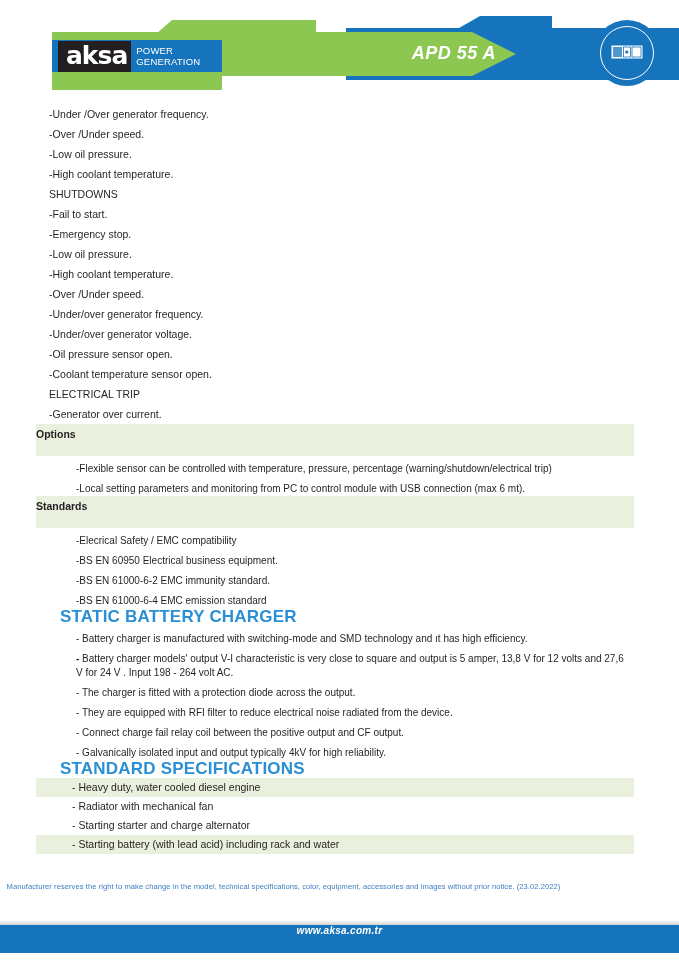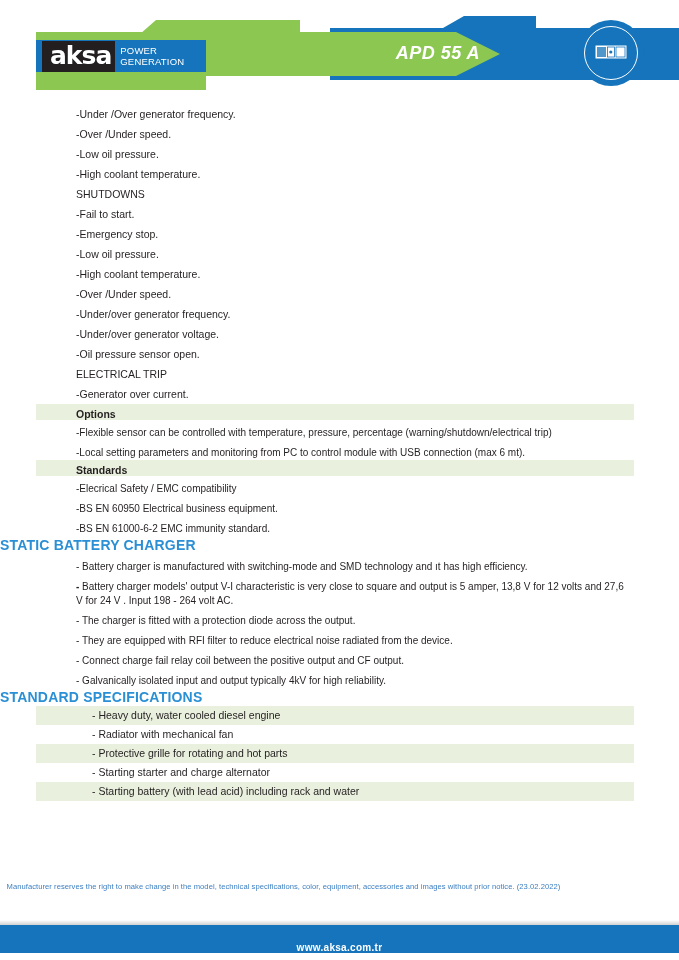--- a/index.html
+++ b/index.html
@@ -14,20 +14,21 @@
     position: relative;
     overflow: hidden;
     color: #231f20;
   }
 
   
   .header {
     position: relative;
     width: 595px;
     height: 104px;
+    margin-left: 16px;
   }
   .hdr-blue-band {
     position: absolute;
     left: 330px;
     top: 28px;
     width: 349px;
     height: 52px;
     background: #1574bb;
   }
   .hdr-blue-notch {
@@ -130,60 +131,60 @@
   
   .content {
     position: absolute;
     left: 0;
     top: 104px;
     width: 679px;
   }
   .line {
     font-size: 10.5px;
     line-height: 20px;
-    padding-left: 76px;
+    padding-left: 49px;
     white-space: nowrap;
     color: #231f20;
   }
   .band-head {
     background: #e9f0de;
     font-size: 10.5px;
     font-weight: bold;
     line-height: 20px;
-    height: 16px;
+    height: 32px;
     margin-left: 36px;
     margin-right: 45px;
-    padding-left: 40px;
     box-sizing: border-box;
     color: #231f20;
   }
   .sec-title {
     color: #2a8fd4;
-    font-size: 14px;
-    font-weight: bold;
+    font-size: 17px;
+    font-weight: bold;
+    padding-left: 60px;
     line-height: 18px;
     letter-spacing: 0.2px;
   }
   .para {
     font-size: 10px;
     line-height: 14px;
     padding-left: 76px;
     padding-right: 48px;
     margin-top: 6px;
     color: #231f20;
   }
   .para b { font-weight: bold; }
 
   .spec-row {
     font-size: 10.5px;
     line-height: 19px;
     height: 19px;
     margin-left: 36px;
     margin-right: 45px;
-    padding-left: 56px;
+    padding-left: 36px;
     box-sizing: border-box;
     color: #231f20;
   }
   .spec-row.shaded { background: #e9f0de; }
 
   
   .disclaimer {
     position: absolute;
     left: 0;
     top: 882px;
@@ -194,22 +195,23 @@
     letter-spacing: 0.05px;
   }
   .bottom-bar {
     position: absolute;
     left: 0;
     top: 925px;
     width: 679px;
     height: 28px;
     background: #1574bb;
     display: flex;
-    align-items: flex-end;
+    align-items: flex-start;
     justify-content: center;
+    font-style: italic;
   }
   .bottom-bar-text {
     color: #ffffff;
     font-size: 10px;
     font-weight: bold;
     letter-spacing: 0.3px;
   }
   .bar-shadow {
     position: absolute;
     left: 0;
@@ -264,52 +266,53 @@
       <div class="line">-High coolant temperature.</div>
       <div class="line">SHUTDOWNS</div>
       <div class="line">-Fail to start.</div>
       <div class="line">-Emergency stop.</div>
       <div class="line">-Low oil pressure.</div>
       <div class="line">-High coolant temperature.</div>
       <div class="line">-Over /Under speed.</div>
       <div class="line">-Under/over generator frequency.</div>
       <div class="line">-Under/over generator voltage.</div>
       <div class="line">-Oil pressure sensor open.</div>
+      <div class="line">-Coolant temperature sensor open.</div>
       <div class="line">ELECTRICAL TRIP</div>
       <div class="line">-Generator over current.</div>
     </div>
 
   <div class="band-head">Options</div>
   <div id="options-list">
       <div class="para">-Flexible sensor can be controlled with temperature, pressure, percentage (warning/shutdown/electrical trip)</div>
       <div class="para">-Local setting parameters and monitoring from PC to control module with USB connection (max 6 mt).</div>
     </div>
 
   <div class="band-head">Standards</div>
   <div id="standards-list">
       <div class="para">-Elecrical Safety / EMC compatibility</div>
       <div class="para">-BS EN 60950 Electrical business equipment.</div>
       <div class="para">-BS EN 61000-6-2 EMC immunity standard.</div>
+      <div class="para">-BS EN 61000-6-4 EMC emission standard</div>
     </div>
 
   <div class="sec-title">STATIC BATTERY CHARGER</div>
   <div id="charger-list">
       <div class="para">- Battery charger is manufactured with switching-mode and SMD technology and ıt has high efficiency.</div>
       <div class="para"><b>-</b> Battery charger models' output V-I characteristic is very close to square and output is 5 amper, 13,8 V for 12 volts and 27,6 V for 24 V . Input 198 - 264 volt AC.</div>
       <div class="para">- The charger is fitted with a protection diode across the output.</div>
       <div class="para">- They are equipped with RFI filter to reduce electrical noise radiated from the device.</div>
       <div class="para">- Connect charge fail relay coil between the positive output and CF output.</div>
       <div class="para">- Galvanically isolated input and output typically 4kV for high reliability.</div>
     </div>
 
   <div class="sec-title" style="">STANDARD SPECIFICATIONS</div>
   <div id="spec-list">
       <div class="spec-row shaded">- Heavy duty, water cooled diesel engine</div>
       <div class="spec-row">- Radiator with mechanical fan</div>
-      <div class="spec-row shaded">- Protective grille for rotating and hot parts</div>
       <div class="spec-row">- Starting starter and charge alternator</div>
       <div class="spec-row shaded">- Starting battery (with lead acid) including rack and water</div>
     </div>
 
 </div>
 
 <div class="disclaimer">Manufacturer reserves the right to make change in the model, technical specifications, color, equipment, accessories and images without prior notice. (23.02.2022)</div>
 <div class="bar-shadow"></div>
 <div class="bottom-bar">
   <span class="bottom-bar-text">www.aksa.com.tr</span>

